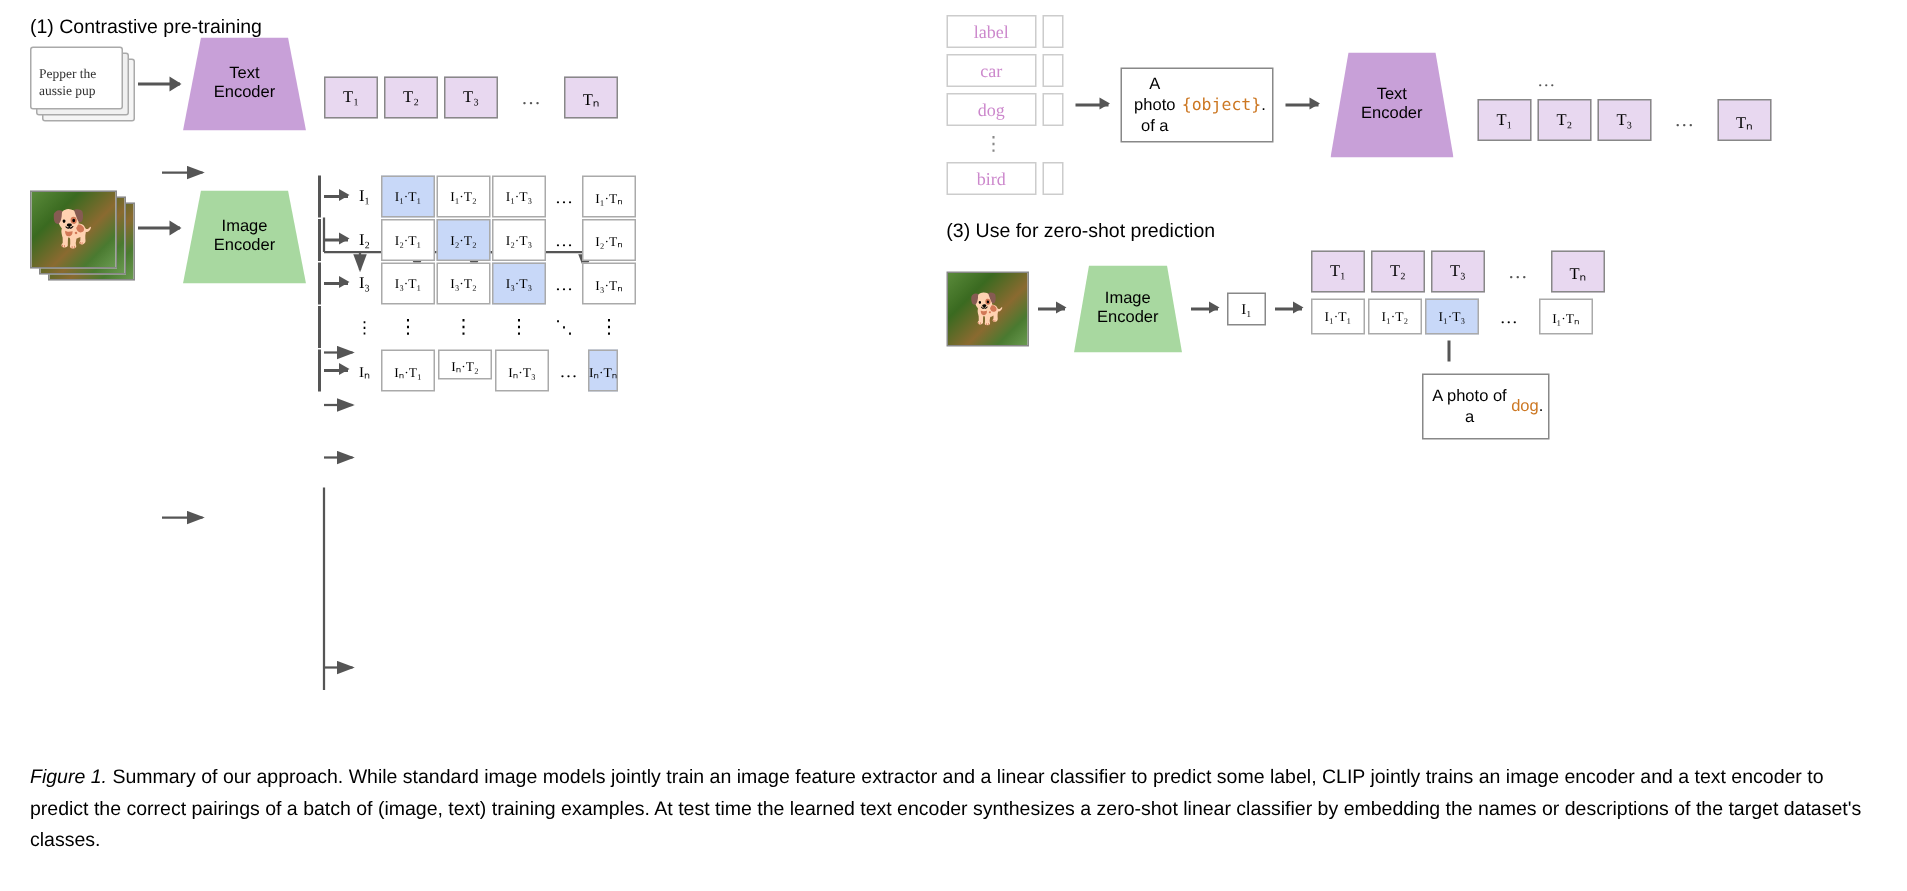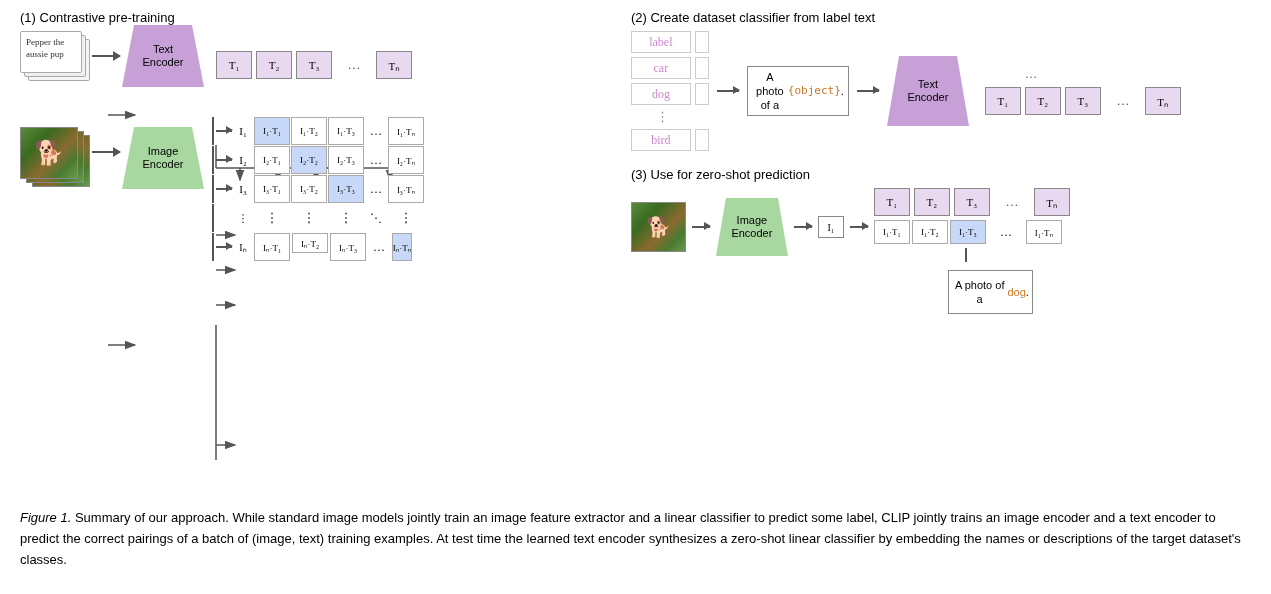--- a/index.html
+++ b/index.html
@@ -38,21 +38,21 @@
       height: 50px;
     }
     .stacked-cards .card {
       position: absolute;
       background: #f5f5f5;
       border: 1px solid #aaa;
       border-radius: 2px;
       width: 62px;
       height: 42px;
       display: flex;
-      align-items: flex-start;
+      align-items: flex-end;
       justify-content: center;
       font-size: 10px;
       text-align: center;
       line-height: 1.2;
       padding: 2px;
     }
     .stacked-cards .card:nth-child(1) { top: 6px; left: 6px; z-index: 1; }
     .stacked-cards .card:nth-child(2) { top: 3px; left: 3px; z-index: 2; background: #eee; }
     .stacked-cards .card:nth-child(3) { top: 0; left: 0; z-index: 3; background: #fff; }
 
@@ -477,21 +477,20 @@
 
           </div>
         </div>
 
       </div>
     </div>
 
     <div class="right-section">
 
       <div class="right-top">
-        <div class="sub-section-title">(2) Create dataset classifier from label text</div>
 
         <div style="display:flex;align-items:center;gap:8px;">
 
           <div style="display:flex;gap:4px;">
             <div class="labels-list">
               <div class="label-item">label</div>
               <div class="label-item">car</div>
               <div class="label-item">dog</div>
               <div class="label-dots">⋮</div>
               <div class="label-item">bird</div>

